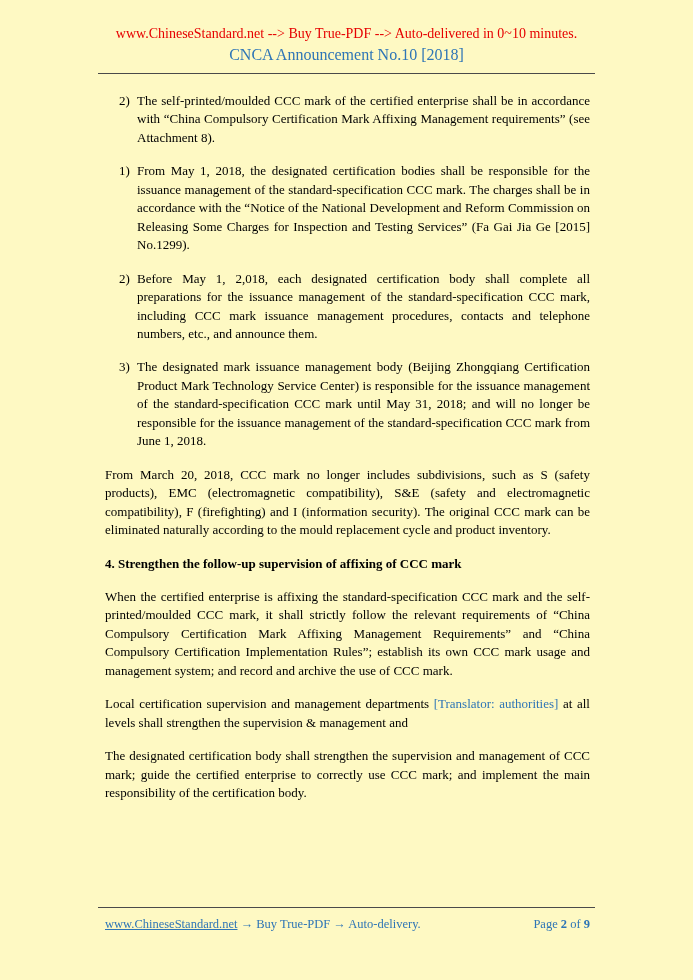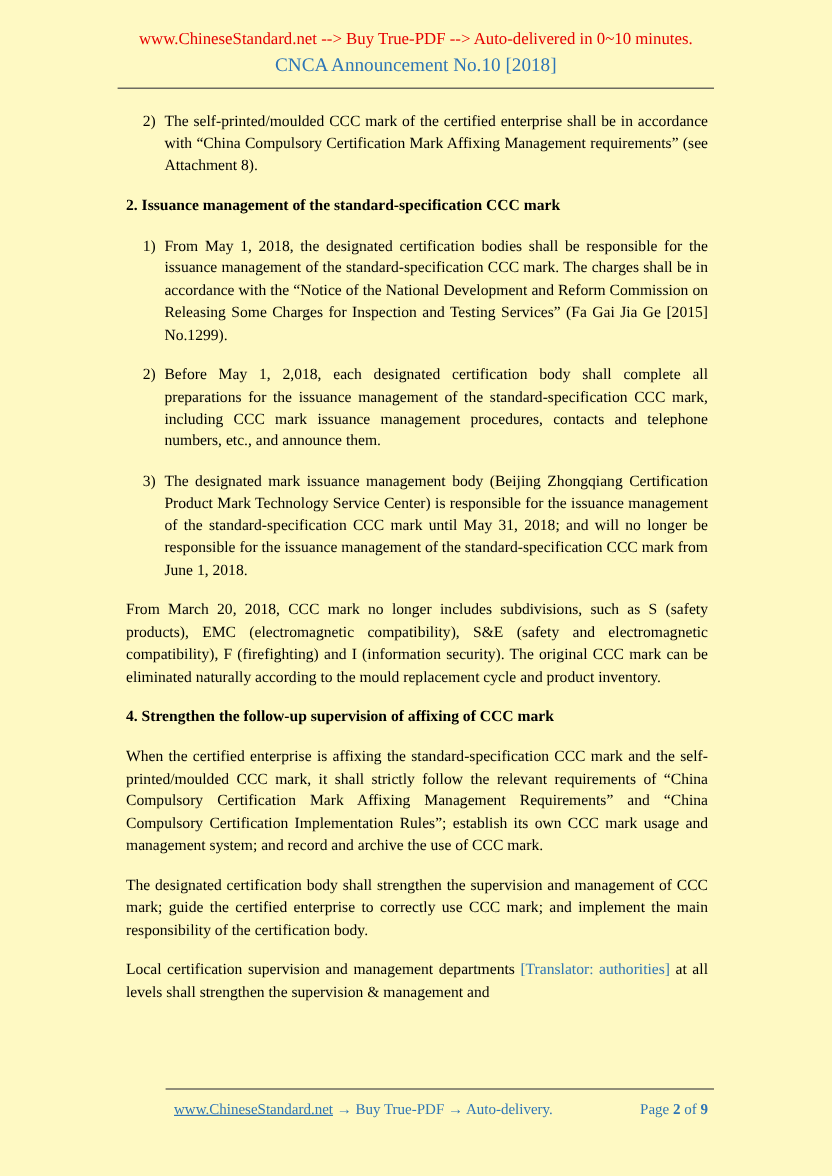--- a/index.html
+++ b/index.html
@@ -50,21 +50,20 @@
     margin-left: 14px;
   }
   .marker { flex: 0 0 18px; }
   .li-text { flex: 1 1 auto; text-align: justify; }
   .translator { color: #2e75b6; }
   .footer {
     position: absolute;
     top: 907px;
     left: 0;
     right: 0;
-    padding-left: 40px;
   }
   .footer-rule {
     border-top: 1px solid #4a4a4a;
     margin: 0 98px;
     height: 0;
   }
   .footer-row {
     display: flex;
     justify-content: space-between;
     align-items: baseline;
@@ -88,21 +87,20 @@
   <div class="subtitle">CNCA Announcement No.10 [2018]</div>
   <div class="rule"></div>
 
   <div class="content">
 
     <div class="list-item block">
       <span class="marker">2)</span>
       <div class="li-text">The self-printed/moulded CCC mark of the certified enterprise shall be in accordance with “China Compulsory Certification Mark Affixing Management requirements” (see Attachment 8).</div>
     </div>
 
-    <div class="heading block">2. Issuance management of the standard-specification CCC mark</div>
 
     <div class="list-item block">
       <span class="marker">1)</span>
       <div class="li-text">From May 1, 2018, the designated certification bodies shall be responsible for the issuance management of the standard-specification CCC mark. The charges shall be in accordance with the “Notice of the National Development and Reform Commission on Releasing Some Charges for Inspection and Testing Services” (Fa Gai Jia Ge [2015] No.1299).</div>
     </div>
 
     <div class="list-item block">
       <span class="marker">2)</span>
       <div class="li-text">Before May 1, 2,018, each designated certification body shall complete all preparations for the issuance management of the standard-specification CCC mark, including CCC mark issuance management procedures, contacts and telephone numbers, etc., and announce them.</div>
     </div>
@@ -112,23 +110,23 @@
       <div class="li-text">The designated mark issuance management body (Beijing Zhongqiang Certification Product Mark Technology Service Center) is responsible for the issuance management of the standard-specification CCC mark until May 31, 2018; and will no longer be responsible for the issuance management of the standard-specification CCC mark from June 1, 2018.</div>
     </div>
 
 
     <div class="para block">From March 20, 2018, CCC mark no longer includes subdivisions, such as S (safety products), EMC (electromagnetic compatibility), S&amp;E (safety and electromagnetic compatibility), F (firefighting) and I (information security). The original CCC mark can be eliminated naturally according to the mould replacement cycle and product inventory.</div>
 
     <div class="heading block">4. Strengthen the follow-up supervision of affixing of CCC mark</div>
 
     <div class="para block">When the certified enterprise is affixing the standard-specification CCC mark and the self-printed/moulded CCC mark, it shall strictly follow the relevant requirements of “China Compulsory Certification Mark Affixing Management Requirements” and “China Compulsory Certification Implementation Rules”; establish its own CCC mark usage and management system; and record and archive the use of CCC mark.</div>
 
+    <div class="para block"><span>Local certification supervision and management departments </span><span class="translator">[Translator: authorities]</span><span> at all levels shall strengthen the supervision &amp; management and</span></div>
+
     <div class="para block">The designated certification body shall strengthen the supervision and management of CCC mark; guide the certified enterprise to correctly use CCC mark; and implement the main responsibility of the certification body.</div>
-
-    <div class="para block"><span>Local certification supervision and management departments </span><span class="translator">[Translator: authorities]</span><span> at all levels shall strengthen the supervision &amp; management and</span></div>
 
   </div>
 
   <div class="footer">
     <div class="footer-rule"></div>
     <div class="footer-row">
       <div class="footer-left"><a class="footer-link">www.ChineseStandard.net</a><span> → Buy True-PDF → Auto-delivery.</span></div>
       <div class="footer-right">
         <span>Page</span>
         <span class="page-num">2</span>

